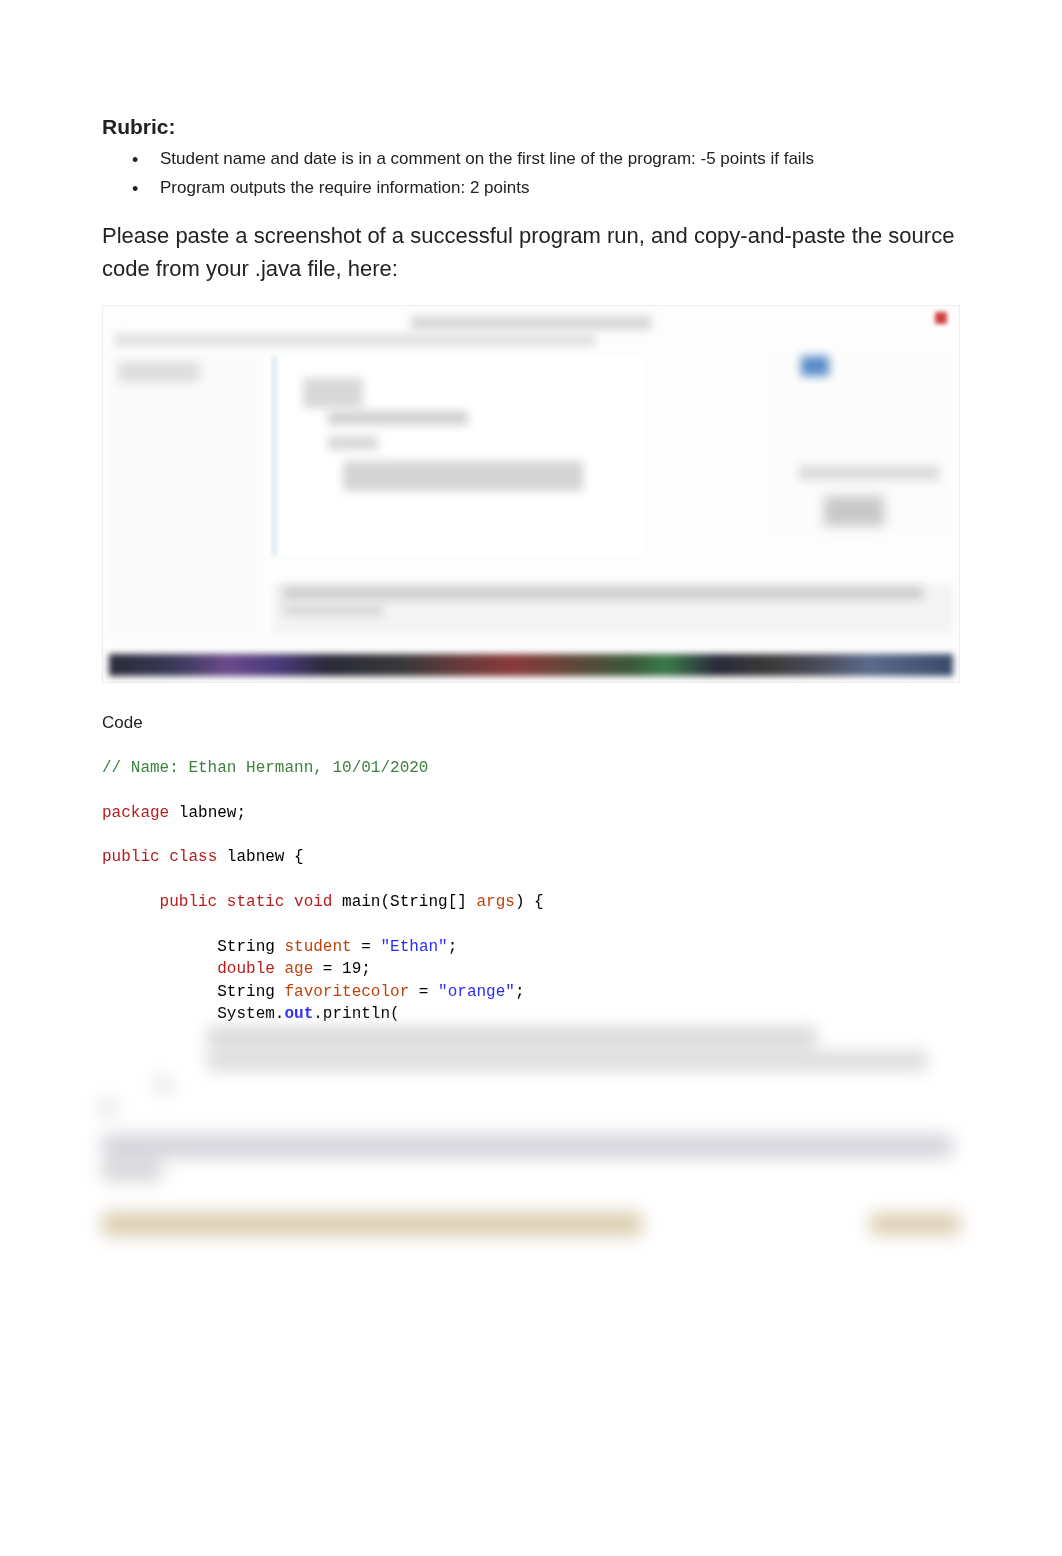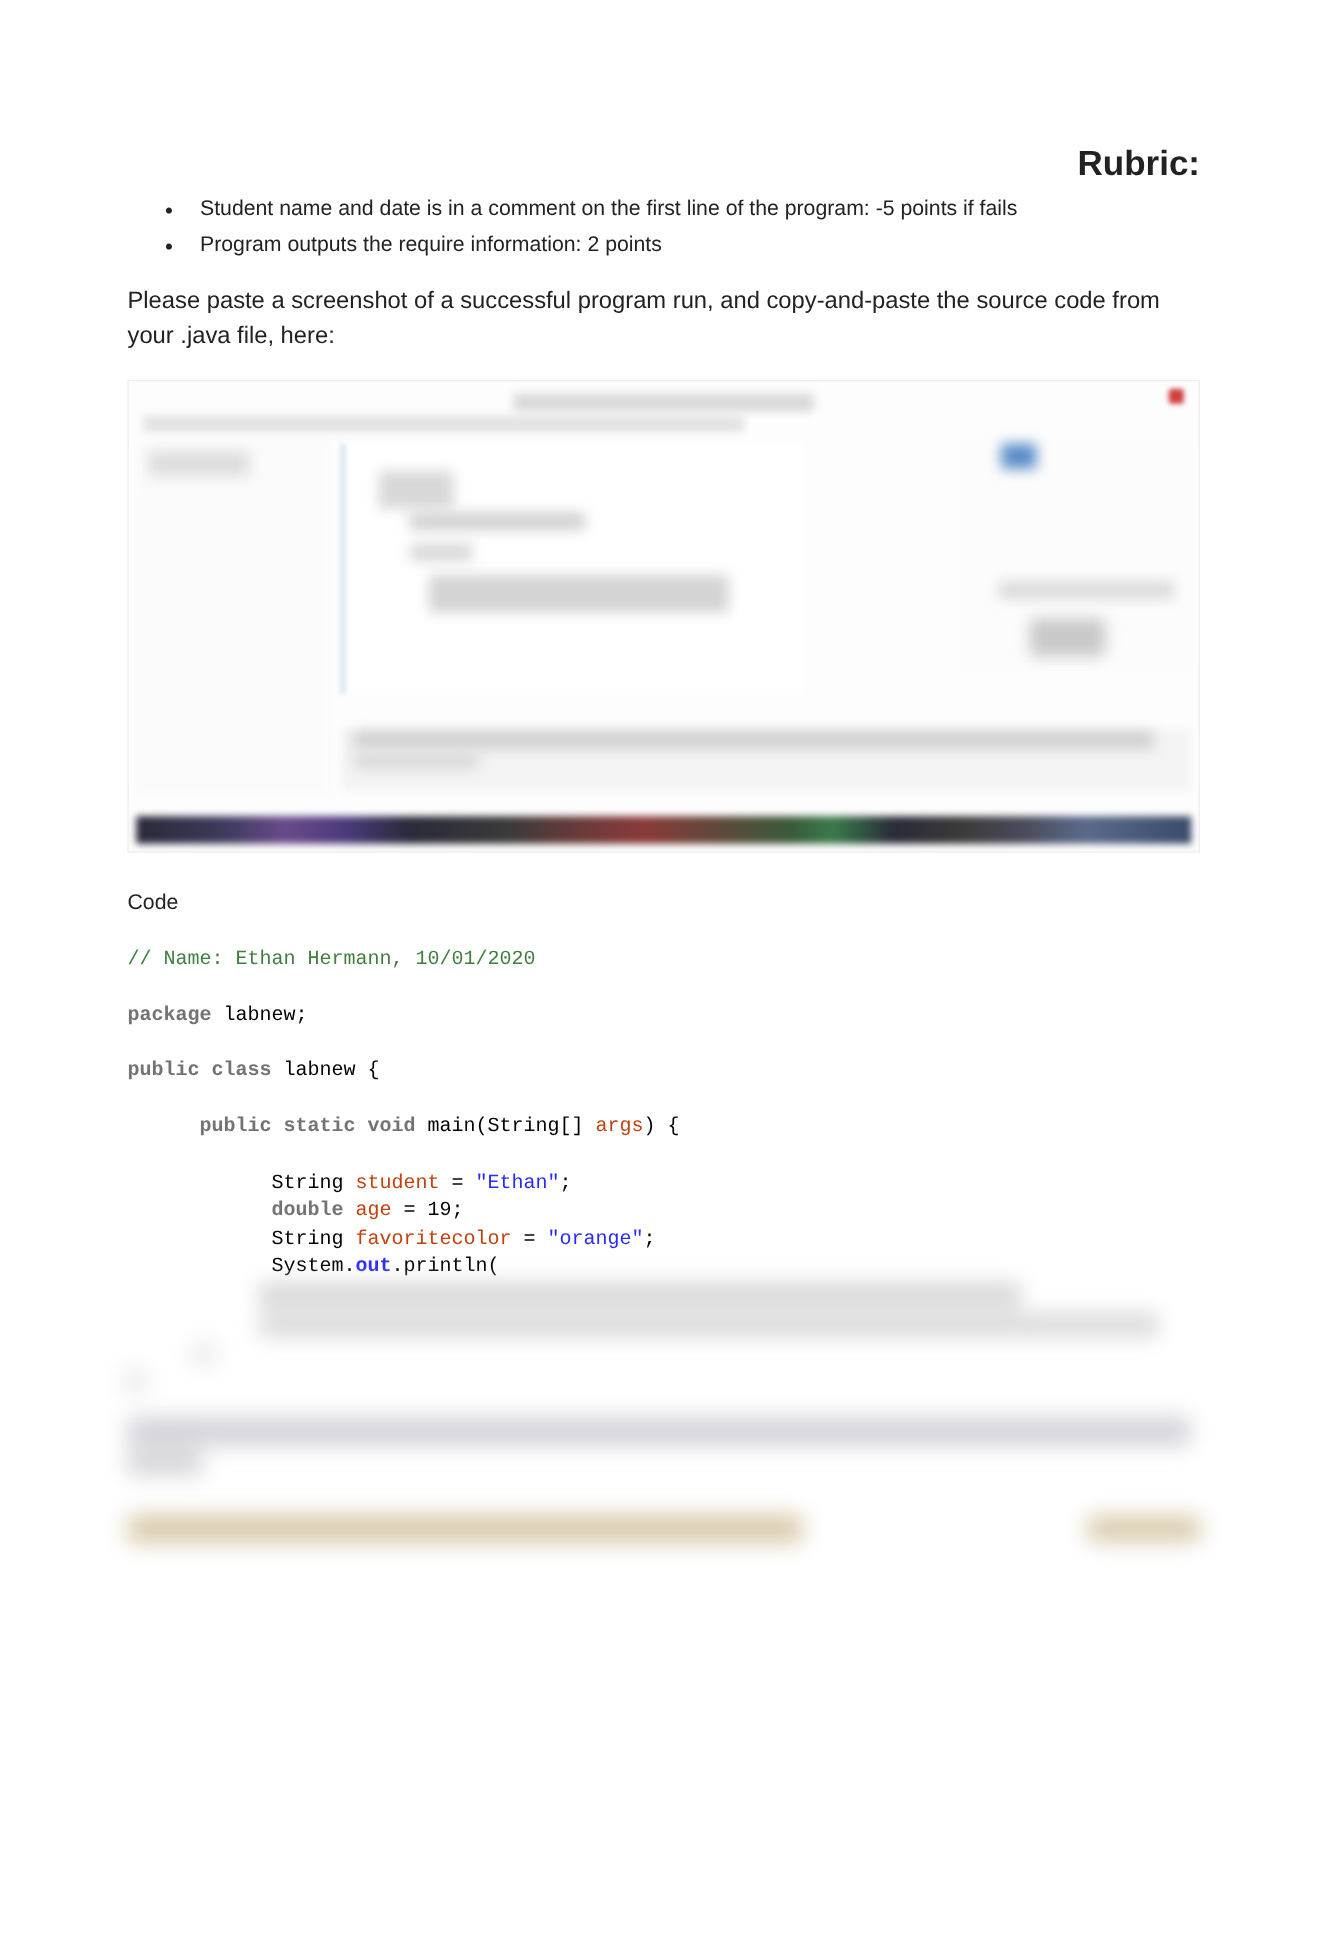--- a/index.html
+++ b/index.html
@@ -9,44 +9,43 @@
     }
     body {
       font-family: 'Segoe UI', Tahoma, Geneva, Verdana, sans-serif;
       background: #ffffff;
       width: 1062px;
       padding: 115px 102px 60px 102px;
       color: #222;
     }
     .rubric-heading {
       font-weight: 700;
-      font-size: 28px;
+      font-size: 21px;
       margin-bottom: 6px;
-      text-align: right;
     }
     .bullet-list {
       list-style: none;
       padding-left: 40px;
       margin-bottom: 12px;
     }
     .bullet-list li {
       position: relative;
       font-size: 17px;
       line-height: 1.7;
       padding-left: 18px;
     }
     .bullet-list li::before {
       content: "•";
       position: absolute;
       left: -10px;
       font-size: 18px;
       color: #222;
     }
     .instruction {
-      font-size: 19px;
+      font-size: 22px;
       line-height: 1.5;
       margin-bottom: 20px;
       margin-top: 16px;
     }
     .screenshot-placeholder {
       width: 100%;
       height: 378px;
       background: #fdfdfd;
       border: 1px solid #eee;
       position: relative;
@@ -226,21 +225,21 @@
       font-size: 17px;
       margin-bottom: 24px;
     }
     .code-block {
       font-family: 'Consolas', 'Courier New', monospace;
       font-size: 16px;
       line-height: 1.4;
       white-space: pre;
     }
     .c-comment { color: #3f7f3f; }
-    .c-keyword { color: #737373; font-weight: bold; }
+    .c-keyword { color: #b91c1c; font-weight: normal; }
     .c-plain { color: #000000; }
     .c-var { color: #c2410c; }
     .c-string { color: #2a2aff; }
     .c-static { color: #2a2aff; font-weight: bold; }
     .blur-section {
       filter: blur(8px);
       margin-top: 2px;
     }
     .blur-line {
       height: 20px;

